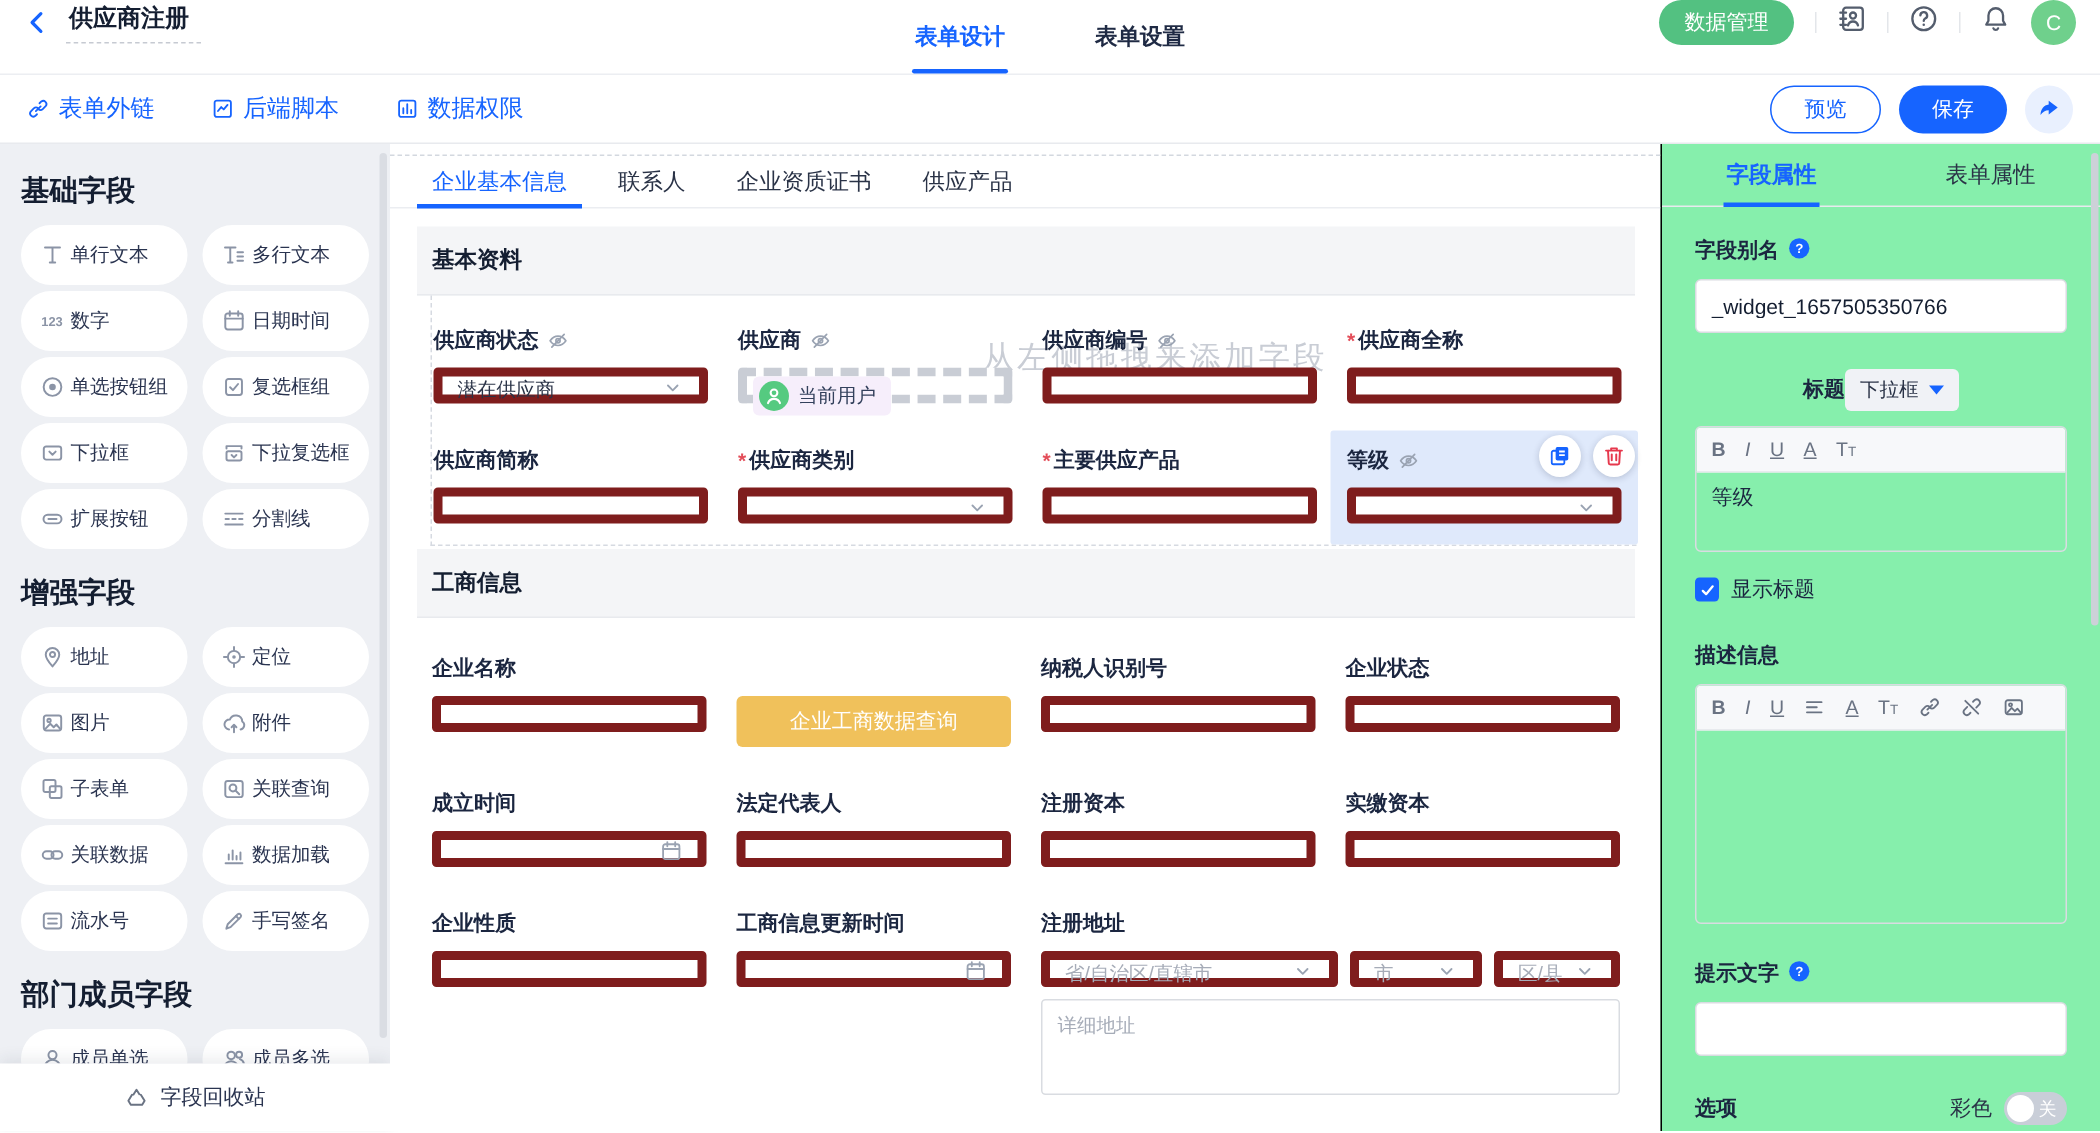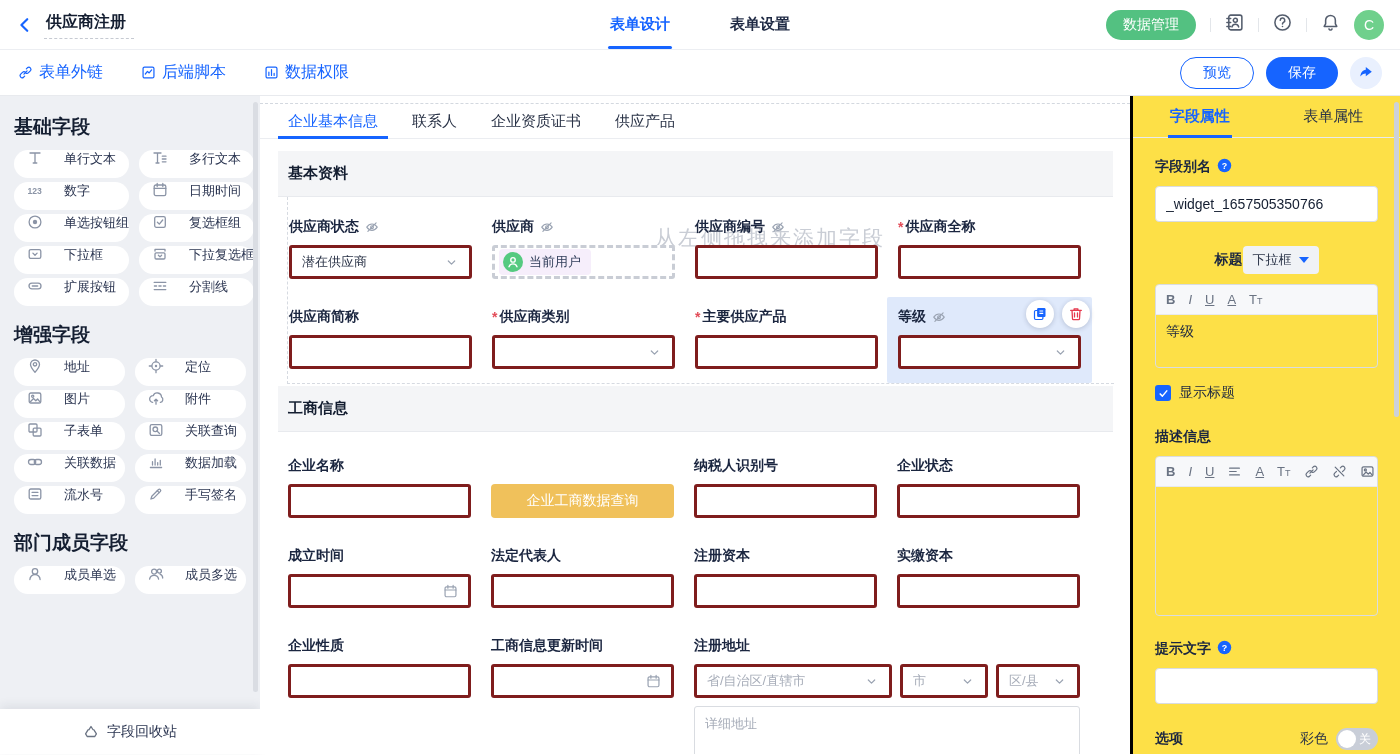--- a/index.html
+++ b/index.html
@@ -2,21 +2,21 @@
 <html><head>
 <meta charset="utf-8">
 <style>
   *{box-sizing:border-box;margin:0;padding:0}
   html,body{width:1400px;height:755px;overflow:hidden}
   body{font-family:"Liberation Sans","DejaVu Sans",sans-serif;background:#fff;color:#1b2640}
   .icn{display:inline-flex}
   .icn svg{width:16px;height:16px;display:block}
 
   
-  .topbar{height:50px;border-bottom:1px solid #eceef2;display:flex;align-items:center;justify-content:space-between;padding:0 16px;position:relative;background:#fff}
+  .topbar{height:50px;border-bottom:1px solid #eceef2;display:flex;align-items:flex-start;justify-content:space-between;padding:0 16px;position:relative;background:#fff}
   .topbar-left{display:flex;align-items:center;gap:10px}
   .back{color:#1664ff;display:flex;cursor:pointer}
   .back svg{width:18px;height:18px}
   .doc-title{font-size:16px;font-weight:700;color:#141e31;border-bottom:1px dashed #c6cad2;padding:2px 8px 5px 2px}
   .topbar-tabs{position:absolute;left:50%;transform:translateX(-50%);display:flex;gap:56px;height:100%}
   .htab{font-size:15px;font-weight:600;color:#1f2a44;display:flex;align-items:center;position:relative;padding:0 2px;cursor:pointer}
   .htab.active{color:#1664ff}
   .htab.active::after{content:'';position:absolute;left:0;right:0;bottom:0;height:3px;background:#1664ff;border-radius:2px}
   .topbar-right{display:flex;align-items:center;gap:14px}
   .btn-green{height:30px;border:none;border-radius:15px;background:#53c181;color:#fff;font-size:14px;padding:0 17px;font-family:inherit;cursor:pointer}
@@ -38,21 +38,21 @@
 
   
   .main{display:flex;height:658px}
 
   
   .sidebar{width:260px;background:#eef0f4;position:relative;flex-shrink:0}
   .sidebar-scroll{padding:14px 14px 0;height:613px;overflow:hidden}
   .sb-title{font-size:19px;font-weight:700;color:#141e31;margin:4px 0 10px}
   .sb-grid + .sb-title{margin-top:16px}
   .sb-grid{display:grid;grid-template-columns:1fr 1fr;gap:4px 10px}
-  .sb-item{height:28px;background:#fff;border-radius:20px;display:flex;gap:21px;padding-left:13px;font-size:13px;color:#2a3450;cursor:grab;white-space:nowrap}
+  .sb-item{height:40px;background:#fff;border-radius:20px;display:flex;align-items:center;gap:4px;padding-left:13px;font-size:13px;color:#2a3450;cursor:grab;white-space:nowrap}
   .sb-item .icn{color:#8b94a6}
   .sidebar-thumb{position:absolute;right:2px;top:6px;width:5px;height:590px;background:#dadde3;border-radius:3px}
   .recycle-bar{position:absolute;left:0;right:0;bottom:0;height:45px;background:#fff;display:flex;align-items:center;justify-content:center;gap:8px;font-size:14px;color:#2a3450;box-shadow:0 -3px 10px rgba(30,40,70,.09);cursor:pointer}
   .recycle-bar .icn{color:#6a7383}
 
   
   .canvas{flex:1;position:relative;overflow:hidden;background:#fff}
   .watermark{position:absolute;left:395px;top:128px;font-size:21px;letter-spacing:2px;color:#c9cdd5;z-index:0;white-space:nowrap}
   .canvas-tabs{position:relative;z-index:1;display:flex;gap:14px;padding-left:18px;margin-top:7px;height:36px;border-top:1px dashed #d3d8df;border-bottom:1px solid #ebedf1}
   .ctab{display:flex;align-items:center;padding:0 10px;font-size:15px;color:#2a3347;position:relative;cursor:pointer}
@@ -67,21 +67,21 @@
   .frow + .frow{margin-top:28px}
   .guide .frow:first-child{margin-top:0}
   .sec-band + .frow{margin-top:24px}
   .fcell{position:relative}
   .fcell.span2{grid-column:span 2}
   .flabel{display:flex;align-items:center;height:20px;margin-bottom:8px;font-size:14px;font-weight:700;color:#1b2640}
   .flabel.spacer{visibility:hidden}
   .req{color:#e34d59;margin-right:2px}
   .eye{color:#9aa3b2;margin-left:6px}
   .eye svg{width:14px;height:14px}
-  .ctl{height:34px;border:3px solid #7f1d1d;border-radius:3px;background:#fff;display:flex;align-items:center;padding:0 10px;font-size:13px;color:#2a3347}
+  .ctl{height:24px;border:6px solid #7f1d1d;border-radius:3px;background:#fff;display:flex;align-items:flex-start;padding:0 10px;font-size:13px;color:#2a3347}
   .ctl.sel{justify-content:space-between}
   .ctl.date{justify-content:flex-end}
   .ctl-icn{color:#9aa3b2}
   .ctl-icn svg{width:15px;height:15px}
   .ctl.tagbox{border-style:dashed;border-color:#c9cdd5;padding:0 4px}
   .tag{display:inline-flex;align-items:center;gap:6px;background:#f6eefb;border-radius:4px;height:26px;padding:0 10px 0 4px;font-size:13px;color:#33405c}
   .tag-av svg{width:20px;height:20px}
   .ybtn{height:34px;background:#f0c15b;border-radius:4px;color:#fff;font-size:14px;display:flex;align-items:center;justify-content:center;cursor:pointer}
   .fcell.selected{background:#dfe9fb;margin:-10px -11px -14px -11px;padding:10px 11px 14px 11px;border-radius:2px}
   .acts{position:absolute;top:3px;right:2px;display:flex;gap:8px}
@@ -89,21 +89,21 @@
   .act.copy{color:#1664ff}
   .act.trash{color:#e6384d}
   .addr-row{display:flex;gap:8px}
   .addr-row .grow{flex:1}
   .addr-row .narrow1{width:88px}
   .addr-row .narrow2{width:84px}
   .phc{color:#a6acb8}
   .addr-detail{margin-top:8px;height:64px;border:1px solid #d9dce1;border-radius:3px;padding:8px 10px;font-size:13px;color:#a6acb8}
 
   
-  .panel{width:270px;border-left:3px solid #000000;position:relative;flex-shrink:0;background:#fde047}
+  .panel{width:293px;border-left:1px solid #000000;position:relative;flex-shrink:0;background:#86efac}
   .panel-tabs{display:flex;height:42px;border-bottom:1px solid #e8eaee}
   .ptab{flex:1;display:flex;align-items:center;justify-content:center;font-size:15px;color:#2a3347;position:relative;cursor:pointer}
   .ptab.active{color:#1664ff;font-weight:700}
   .ptab.active::after{content:'';position:absolute;left:50%;transform:translateX(-50%);bottom:-1px;width:64px;height:3px;background:#1664ff}
   .panel-body{padding:0 22px}
   .plabel-row{display:flex;align-items:flex-start;gap:6px;margin:20px 0 10px;font-size:14px;font-weight:700;color:#1b2640}
   .help{color:#1664ff}
   .help svg{width:15px;height:15px}
   .prop-input{width:100%;height:36px;border:1px solid #d9dce1;border-radius:4px;padding:16px 10px;font-size:14px;color:#141e31;font-family:inherit}
   .title-row{display:flex;justify-content:center;align-items:center;margin:24px 0 10px}

